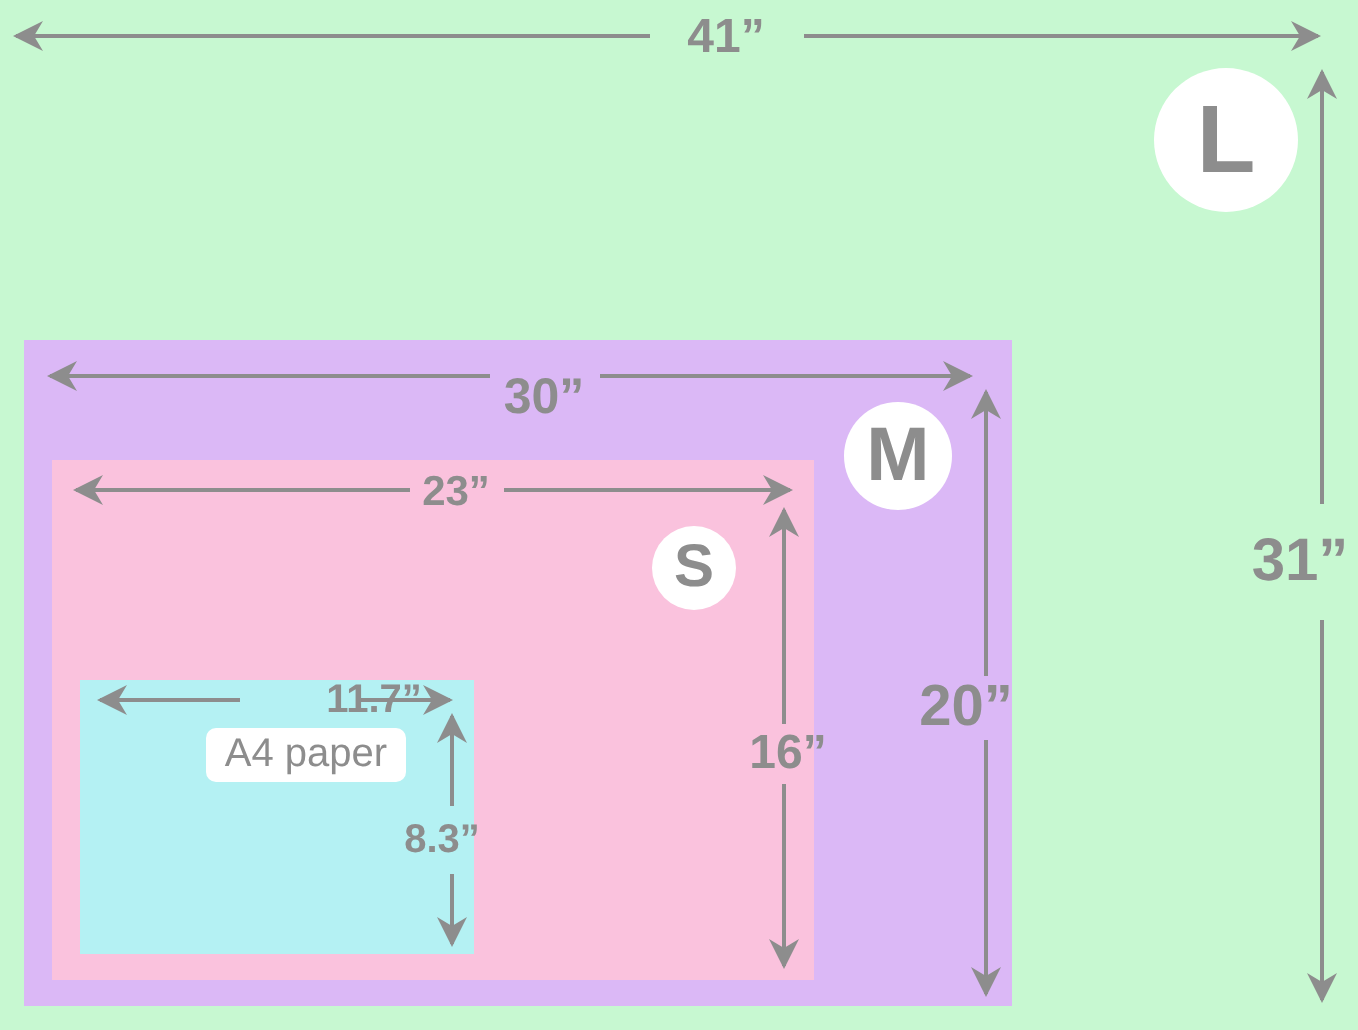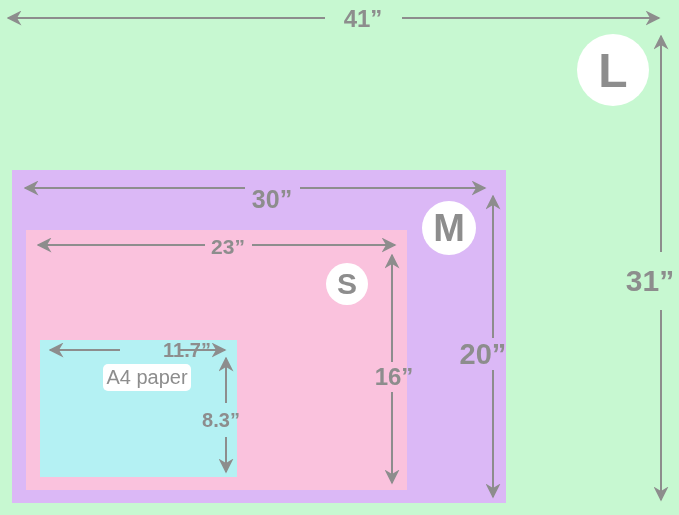--- a/index.html
+++ b/index.html
@@ -27,21 +27,21 @@
   }
   .dim-41{left:363px;top:19px;font-size:24px;}
   .dim-31{left:650px;top:281px;font-size:30px;}
   .dim-30{left:272px;top:189px;font-size:25px;margin-top:10px;}
   .dim-20{left:483px;top:354px;font-size:29px;}
   .dim-23{left:228px;top:246px;font-size:21px;}
   .dim-16{left:394px;top:377px;font-size:24px;}
   .dim-117{left:149px;top:350px;font-size:20px;margin-left:38px;}
   .dim-83{left:221px;top:420px;font-size:20px;}
   .a4-label{
-    position:absolute;left:103px;top:364px;width:88px;height:27px;
+    position:absolute;left:103px;top:364px;width:100px;height:27px;
     background:#ffffff;border-radius:5px;z-index:8;
     display:flex;align-items:center;justify-content:center;
     color:#8d8d8d;font-size:20px;
   }
 </style>
 </head>
 <body>
 
 <div class="canvas">
 

